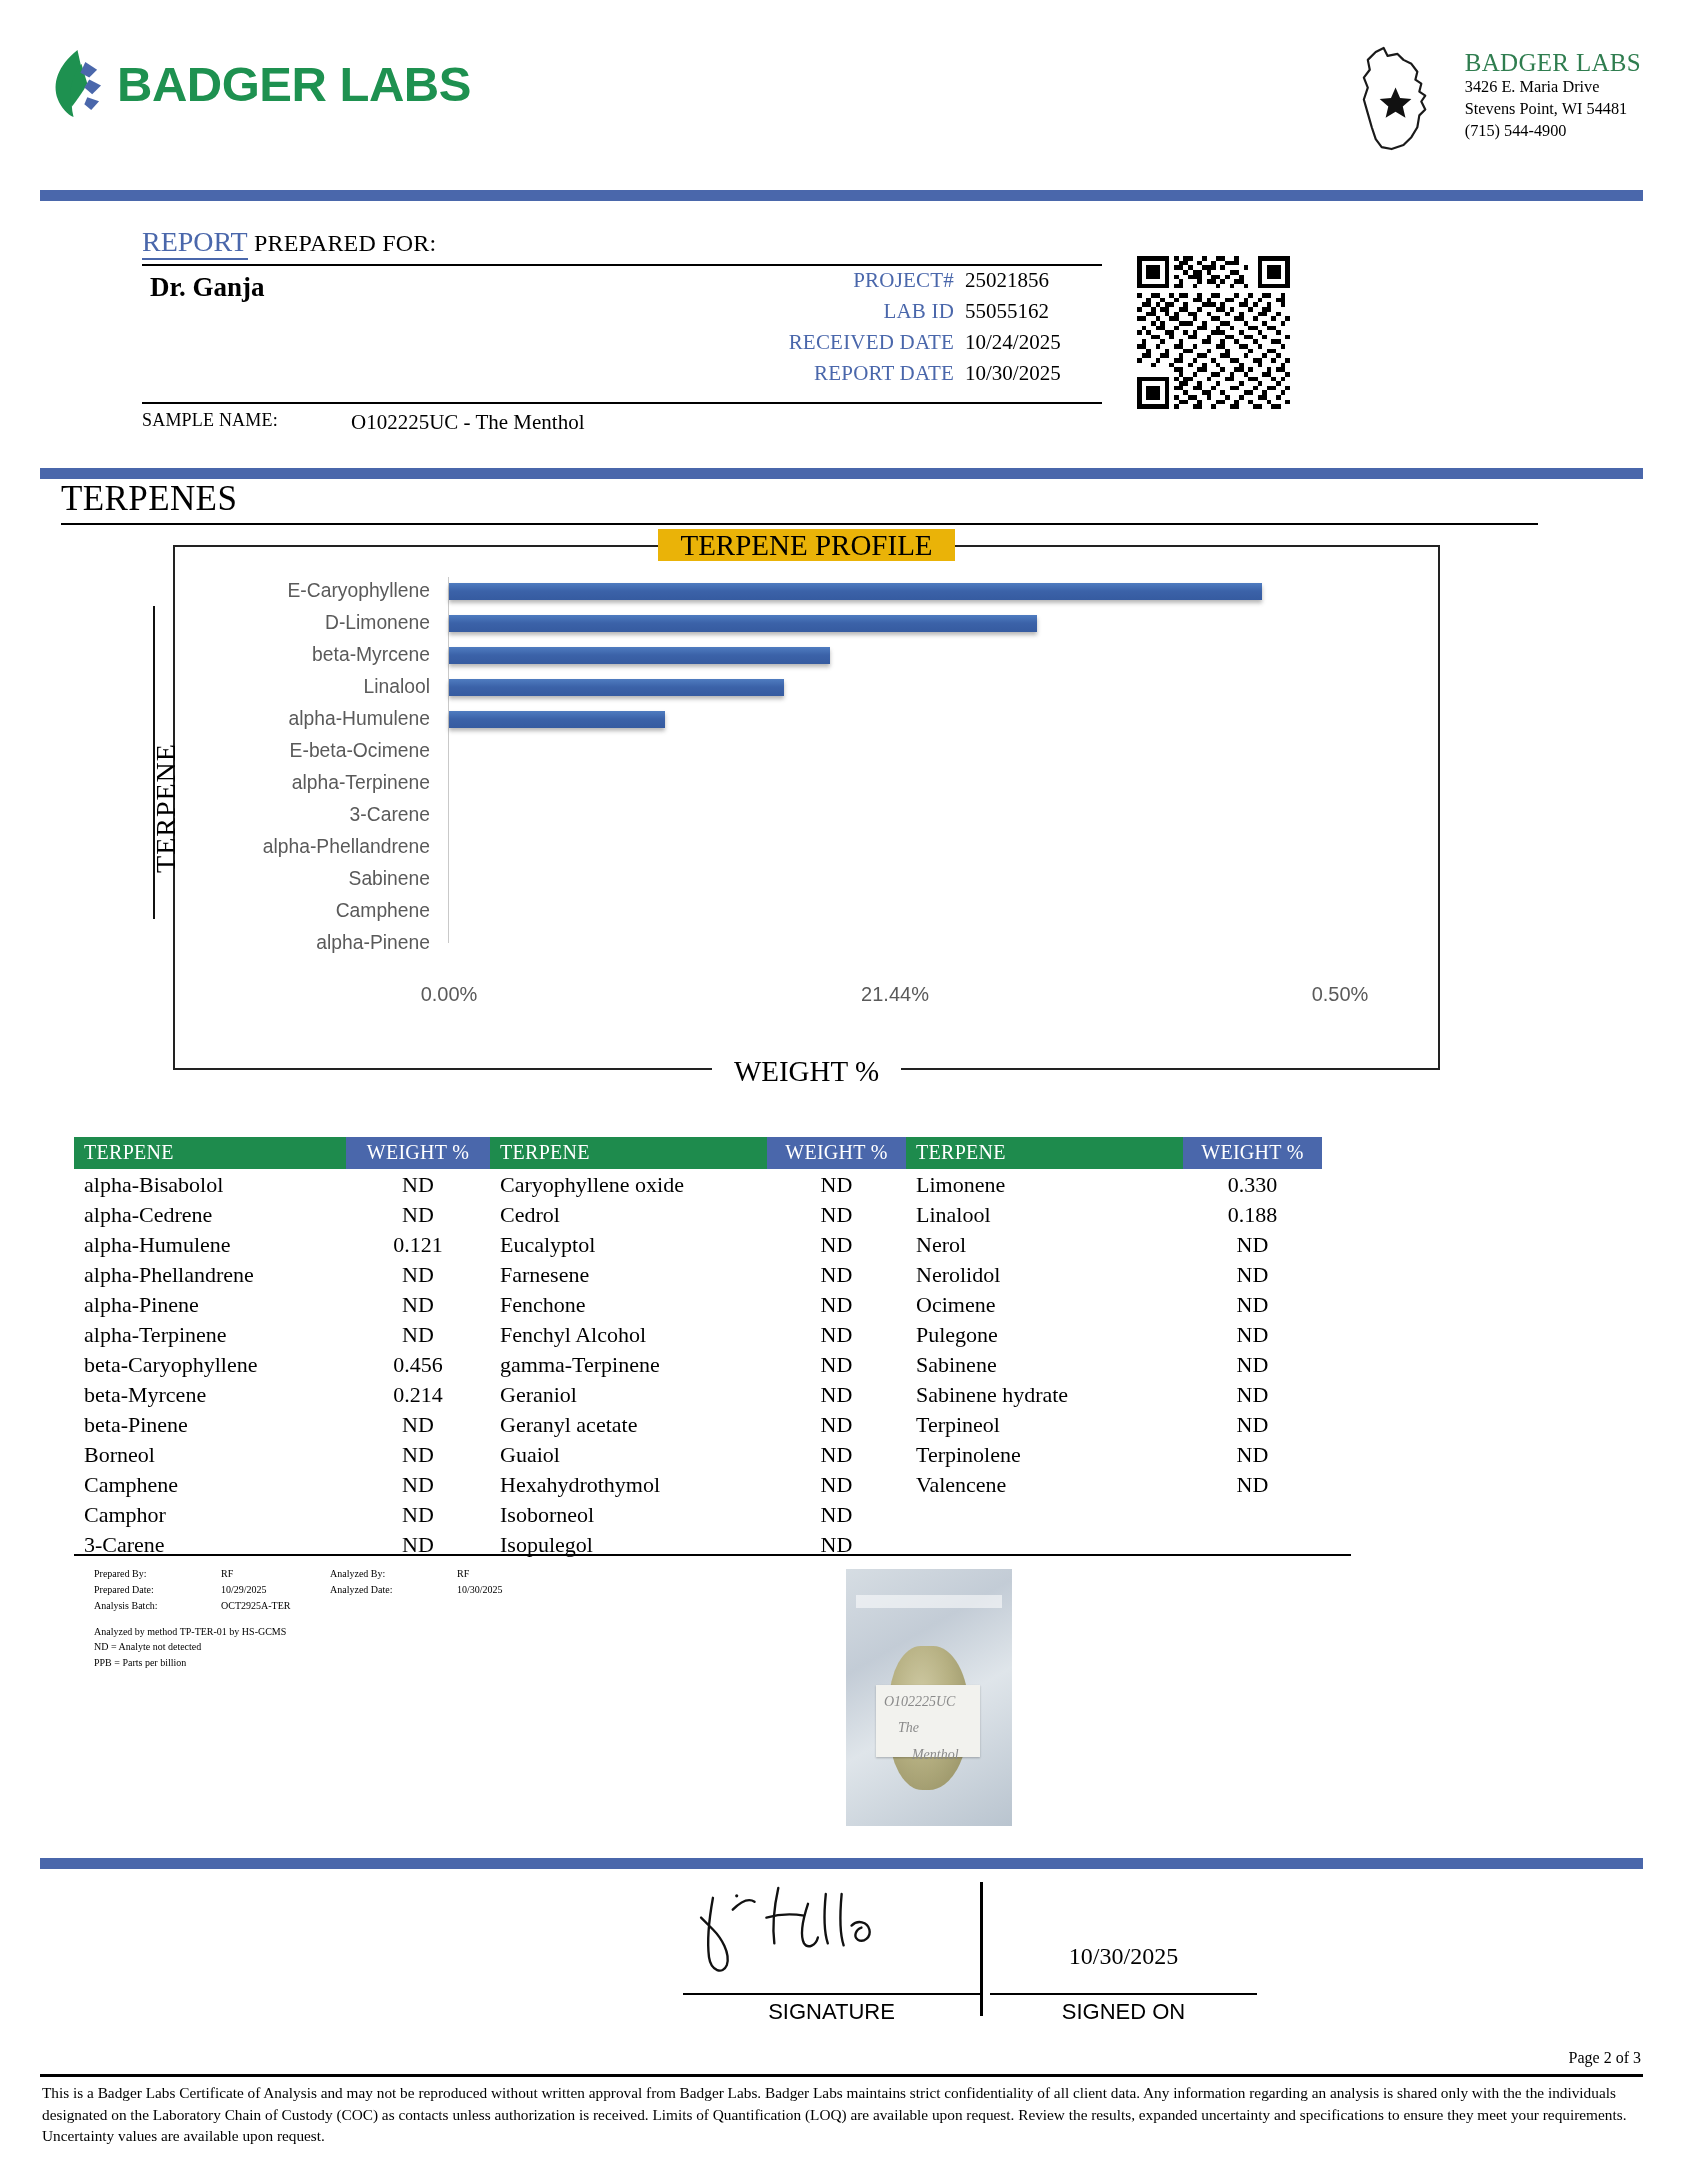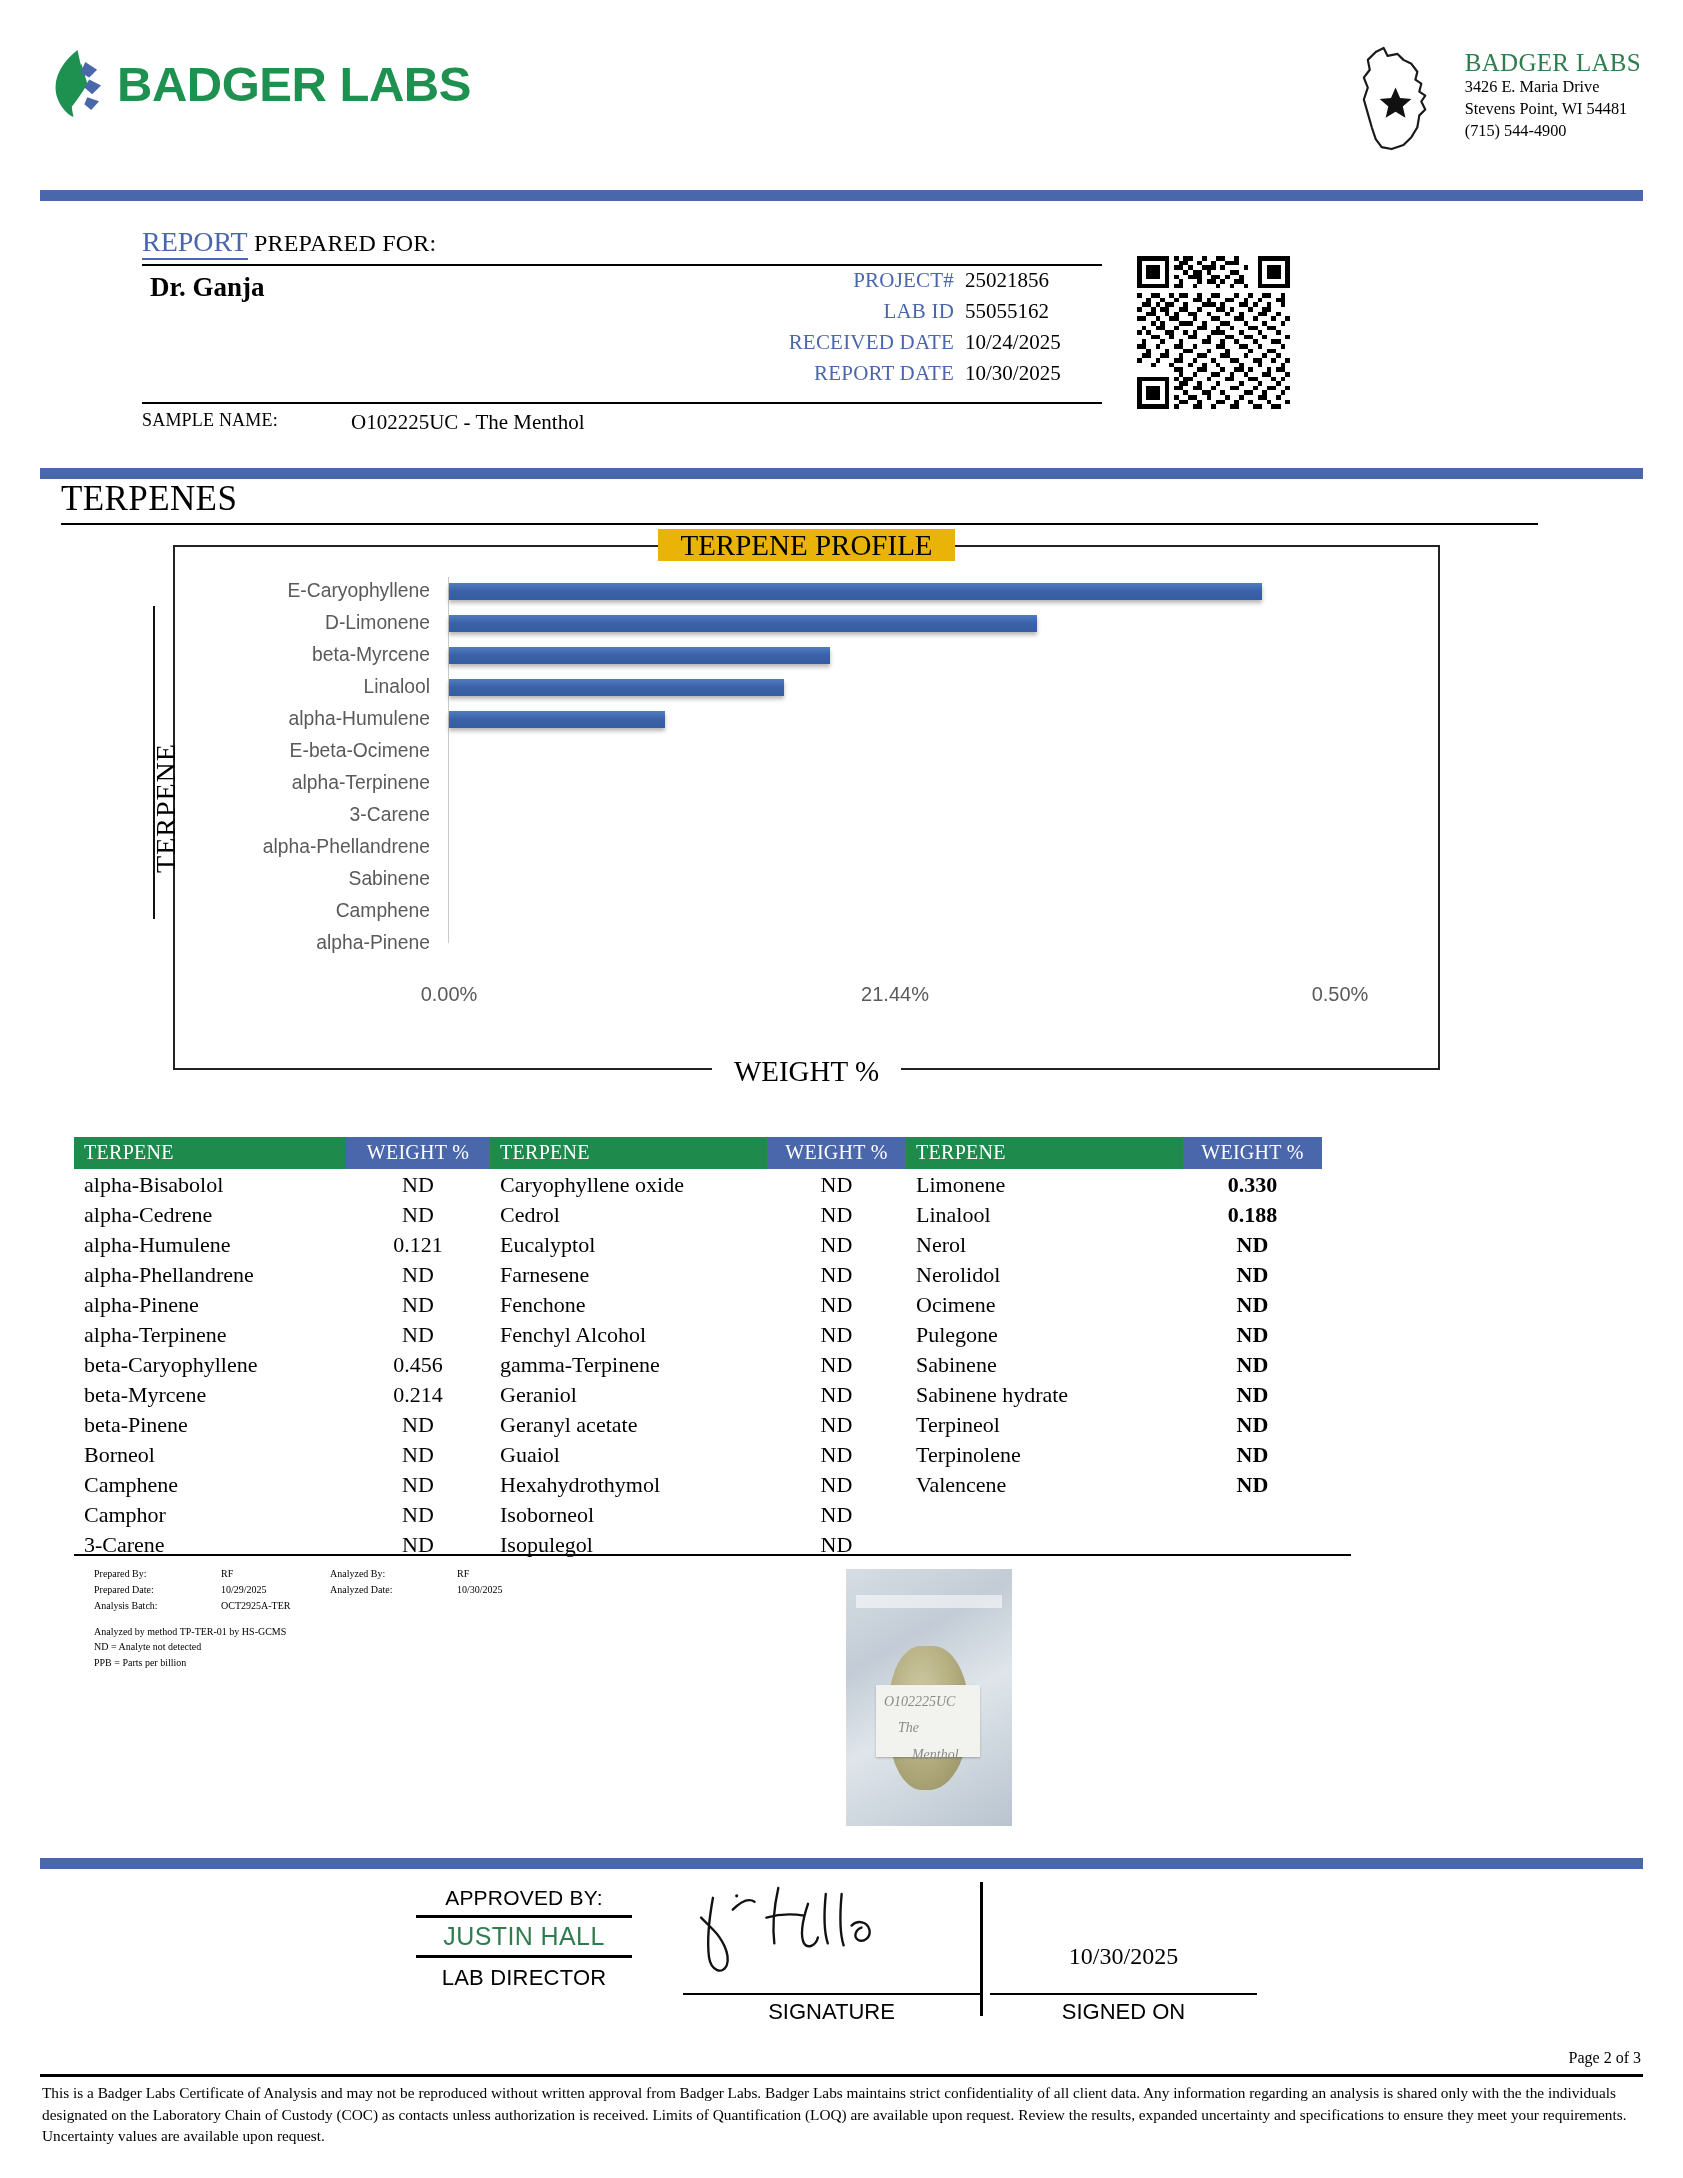--- a/index.html
+++ b/index.html
@@ -92,21 +92,21 @@
              letter-spacing:0.3px; }
   .th-val { background:#4a67ab; color:#fff; font-size:20px; padding:4px 0 5px 0;
             text-align:center; letter-spacing:0.3px; }
   .tbody { display:flex; margin-top:1px; }
   .tcol { }
   .trow { display:flex; height:30px; align-items:center; }
   .tname { font-size:22px; padding-left:10px; }
   .tval  { font-size:22px; text-align:center; }
   .colA .tname{width:272px;} .colA .tval{width:144px;}
   .colB .tname{width:277px;} .colB .tval{width:139px;}
-  .colC .tname{width:277px;} .colC .tval{width:139px;font-weight:bold;}
+  .colC .tname{width:277px;} .colC .tval{width:139px;}
   .table-rule { position:absolute; left:74px; top:1554px; width:1277px; border-top:2px solid #000; }
 
   
   .prep { position:absolute; left:94px; top:1566px; font-size:10px; line-height:1.62; }
   .prep-row { display:flex; }
   .prep-lbl { width:127px; }
   .prep-val { width:109px; }
   .prep-lbl2 { width:127px; }
   .notes { margin-top:9px; line-height:1.55; }
 
@@ -756,27 +756,20 @@
   <div class="label">
     <div>O102225UC</div>
     <div style="padding-left:14px">The</div>
     <div style="padding-left:28px">Menthol</div>
   </div>
 </div>
 
 <div class="blue-bar bar-bottom"></div>
 
 <div class="approve">
-  <div class="ap-col ap-left">
-    <div class="ap-top">APPROVED BY:</div>
-    <div class="ap-rule"></div>
-    <div class="ap-name">JUSTIN HALL</div>
-    <div class="ap-rule2"></div>
-    <div class="ap-sub">LAB DIRECTOR</div>
-  </div>
 
   <div class="sig-area">
     <span class="sig-glyph">
       <svg width="228" height="99" viewBox="0 0 230 100">
         <g fill="none" stroke="#111" stroke-width="2.4" stroke-linecap="round">
           <path d="M20 18 C16 40 14 62 16 78 C18 92 30 96 34 86 C38 74 28 58 20 50
                    C14 44 10 40 8 38"></path>
           <circle cx="44" cy="16" r="1.6" fill="#111" stroke="none"></circle>
           <path d="M40 30 C48 22 56 18 62 22"></path>
           <path d="M86 8 C82 26 80 48 82 64"></path>

